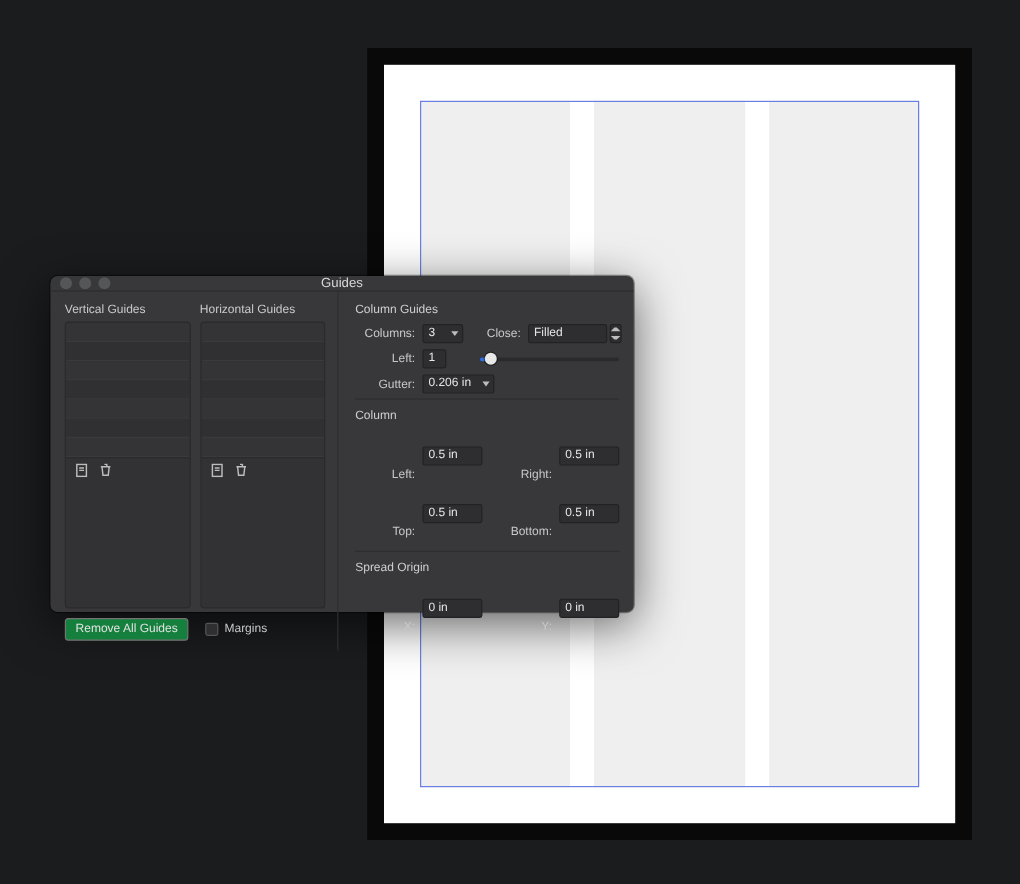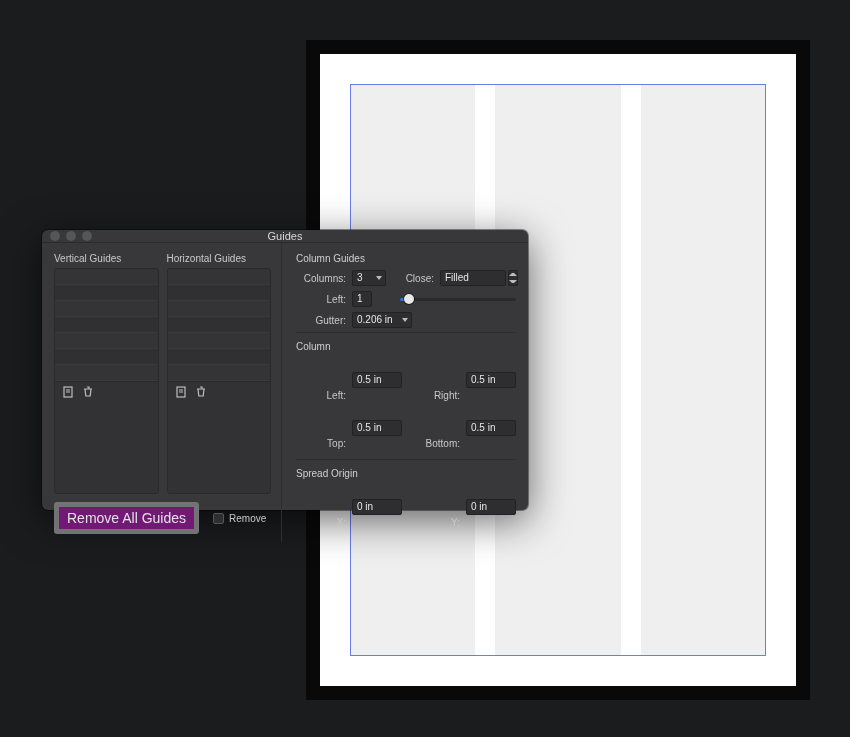--- a/index.html
+++ b/index.html
@@ -121,25 +121,25 @@
     color: #bdbdbd;
     cursor: pointer;
   }
   .icon-btn svg { width: 12px; height: 12px; stroke: #bdbdbd; fill: none; stroke-width: 1.2; }
 
   .left-bottom {
     display: flex; align-items: center; gap: 14px;
     margin-top: 8px;
   }
   .btn {
-    background: #701a75;
-    border: 5px solid #737373;
+    background: #15803d;
+    border: 1px solid #737373;
     border-radius: 3px;
     color: #e2e2e2;
-    font-size: 14px;
+    font-size: 10px;
     padding: 3px 8px;
     cursor: pointer;
   }
   .checkbox {
     width: 11px; height: 11px;
     background: #2f2f31;
     border: 1px solid #555;
     border-radius: 2px;
     display: inline-block;
     vertical-align: middle;
@@ -302,21 +302,21 @@
                   </svg>
               </span>
             </div>
           </div>
         </div>
       </div>
       <div class="left-bottom">
         <button class="btn">Remove All Guides</button>
         <span style="display:flex;align-items:center;gap:5px;">
           <span class="checkbox"></span>
-          <span class="check-label">Remove</span>
+          <span class="check-label">Margins</span>
         </span>
       </div>
     </div>
 
     <div class="right-pane">
 
       <div class="section-title">Column Guides</div>
 
       <div style="display:grid;grid-template-columns:56px 34px 10px 1fr 40px 66px 10px;row-gap:5px;align-items:center;">
 

